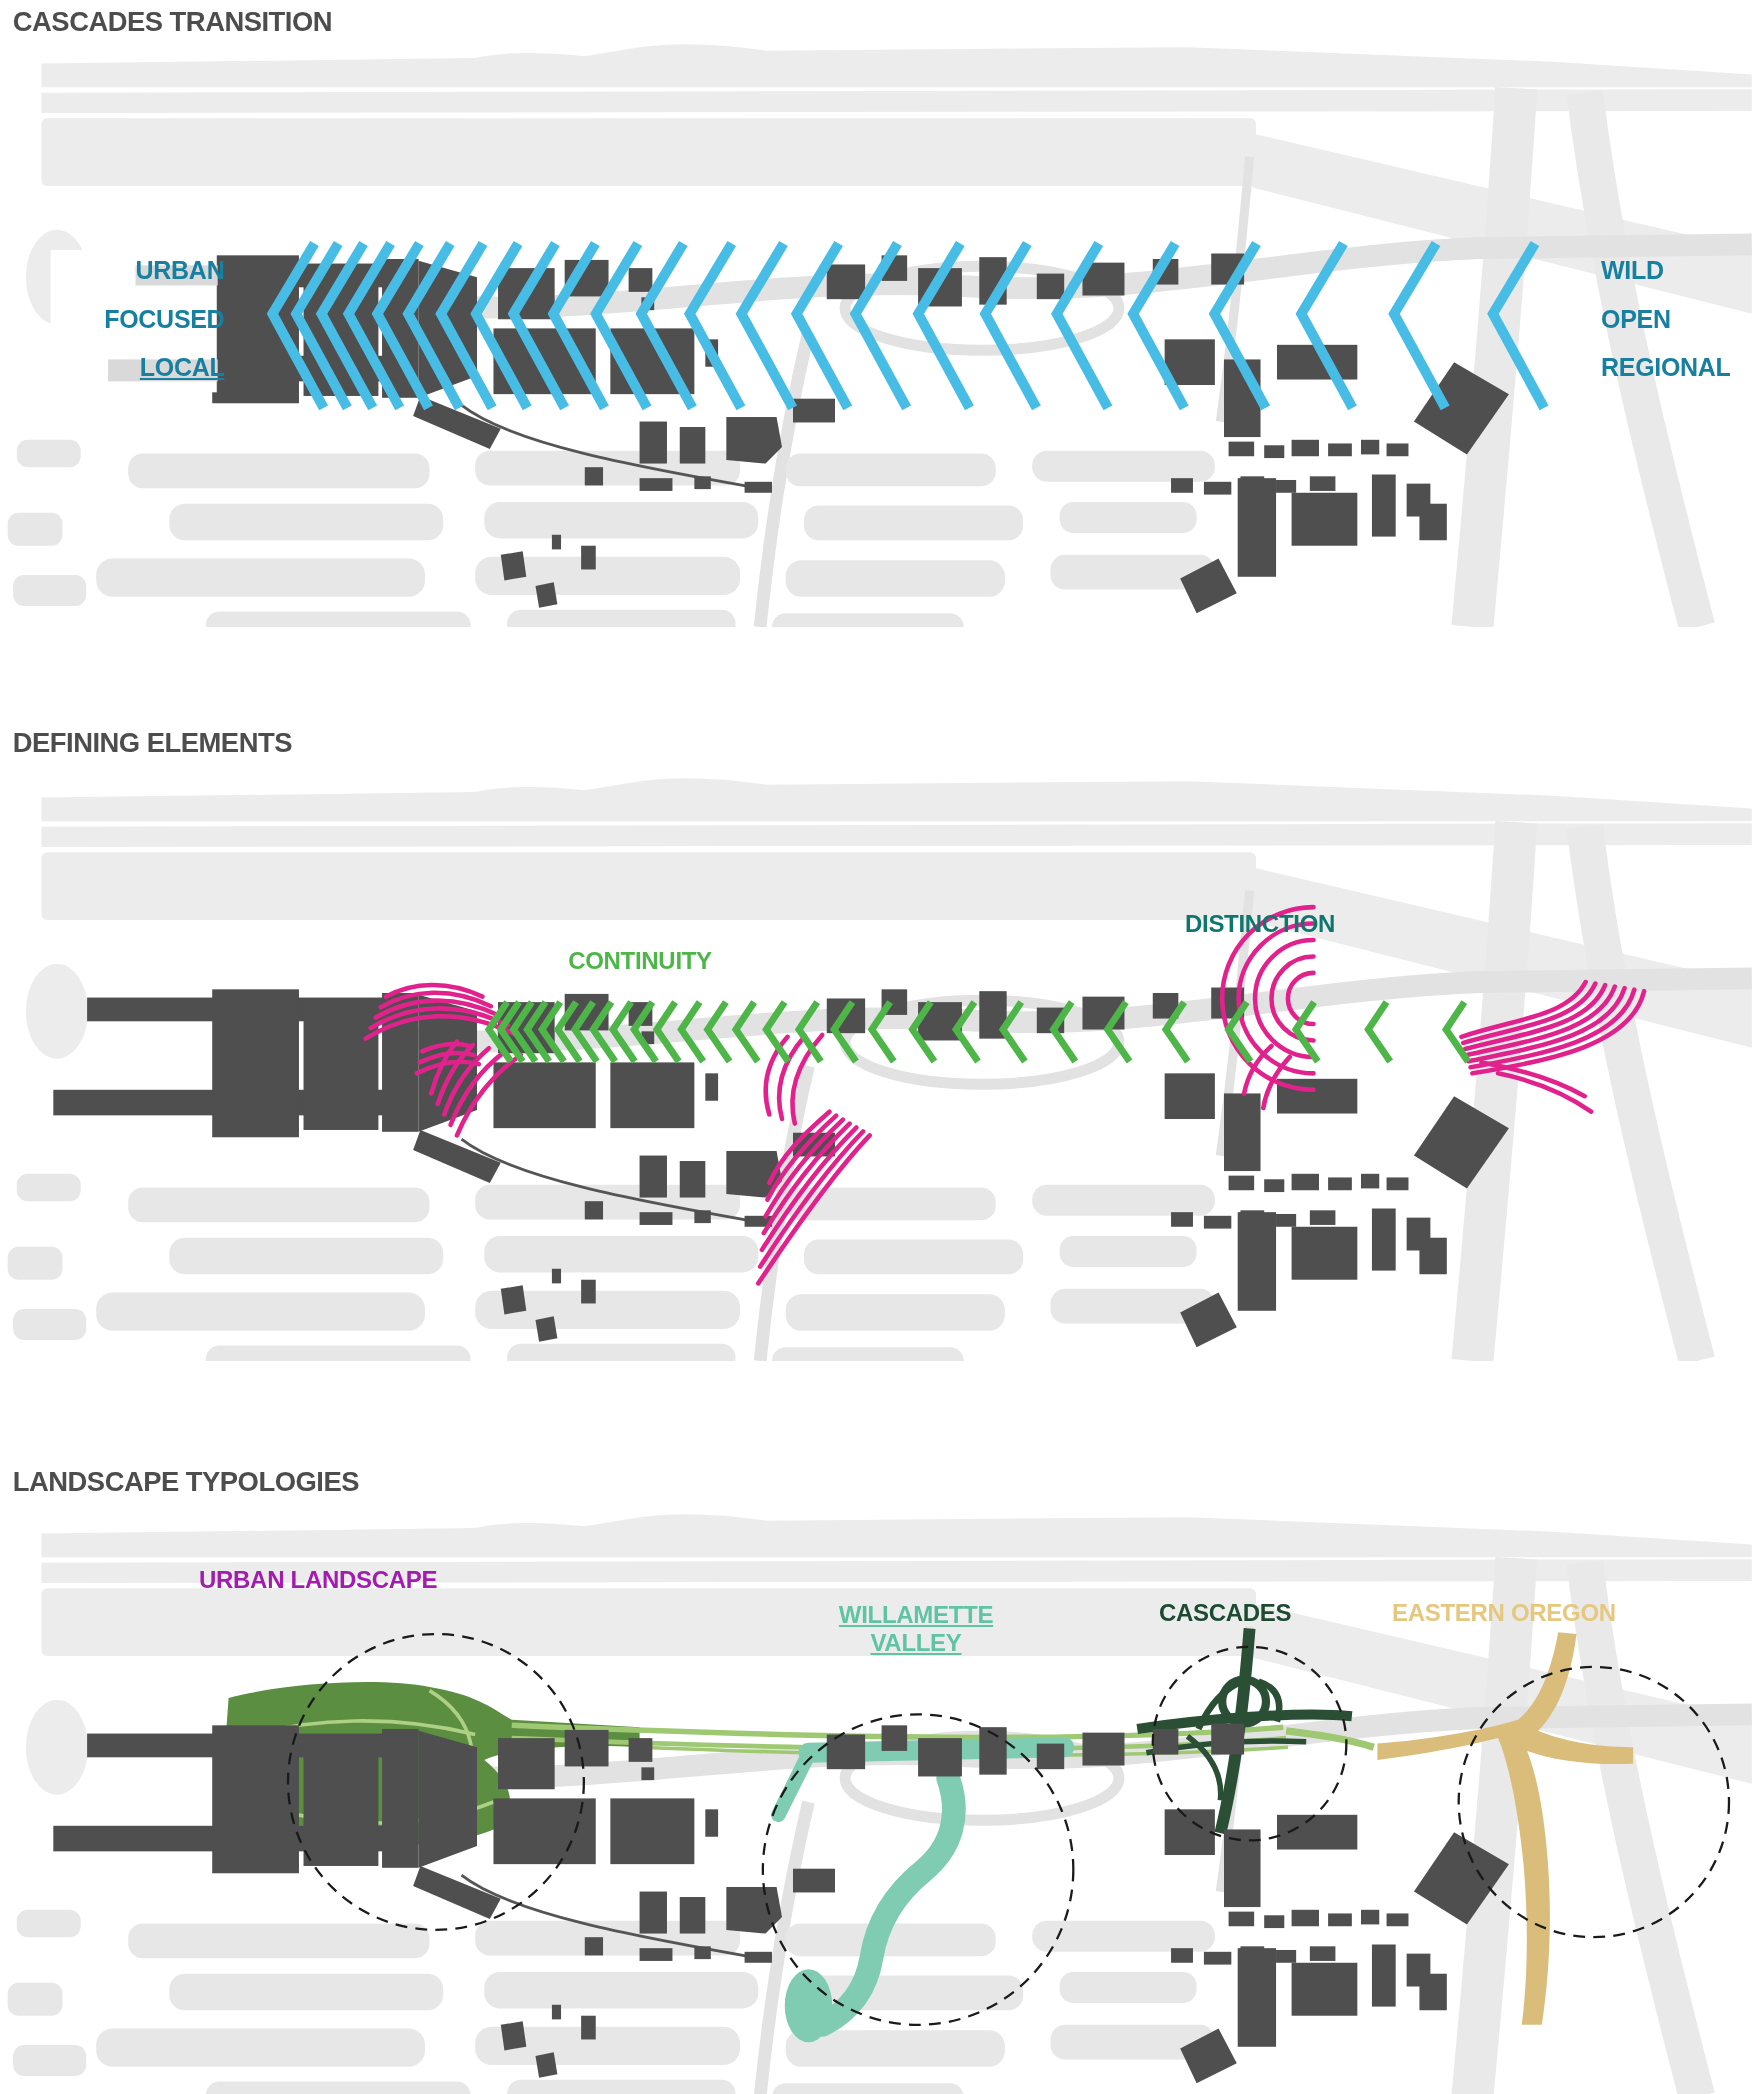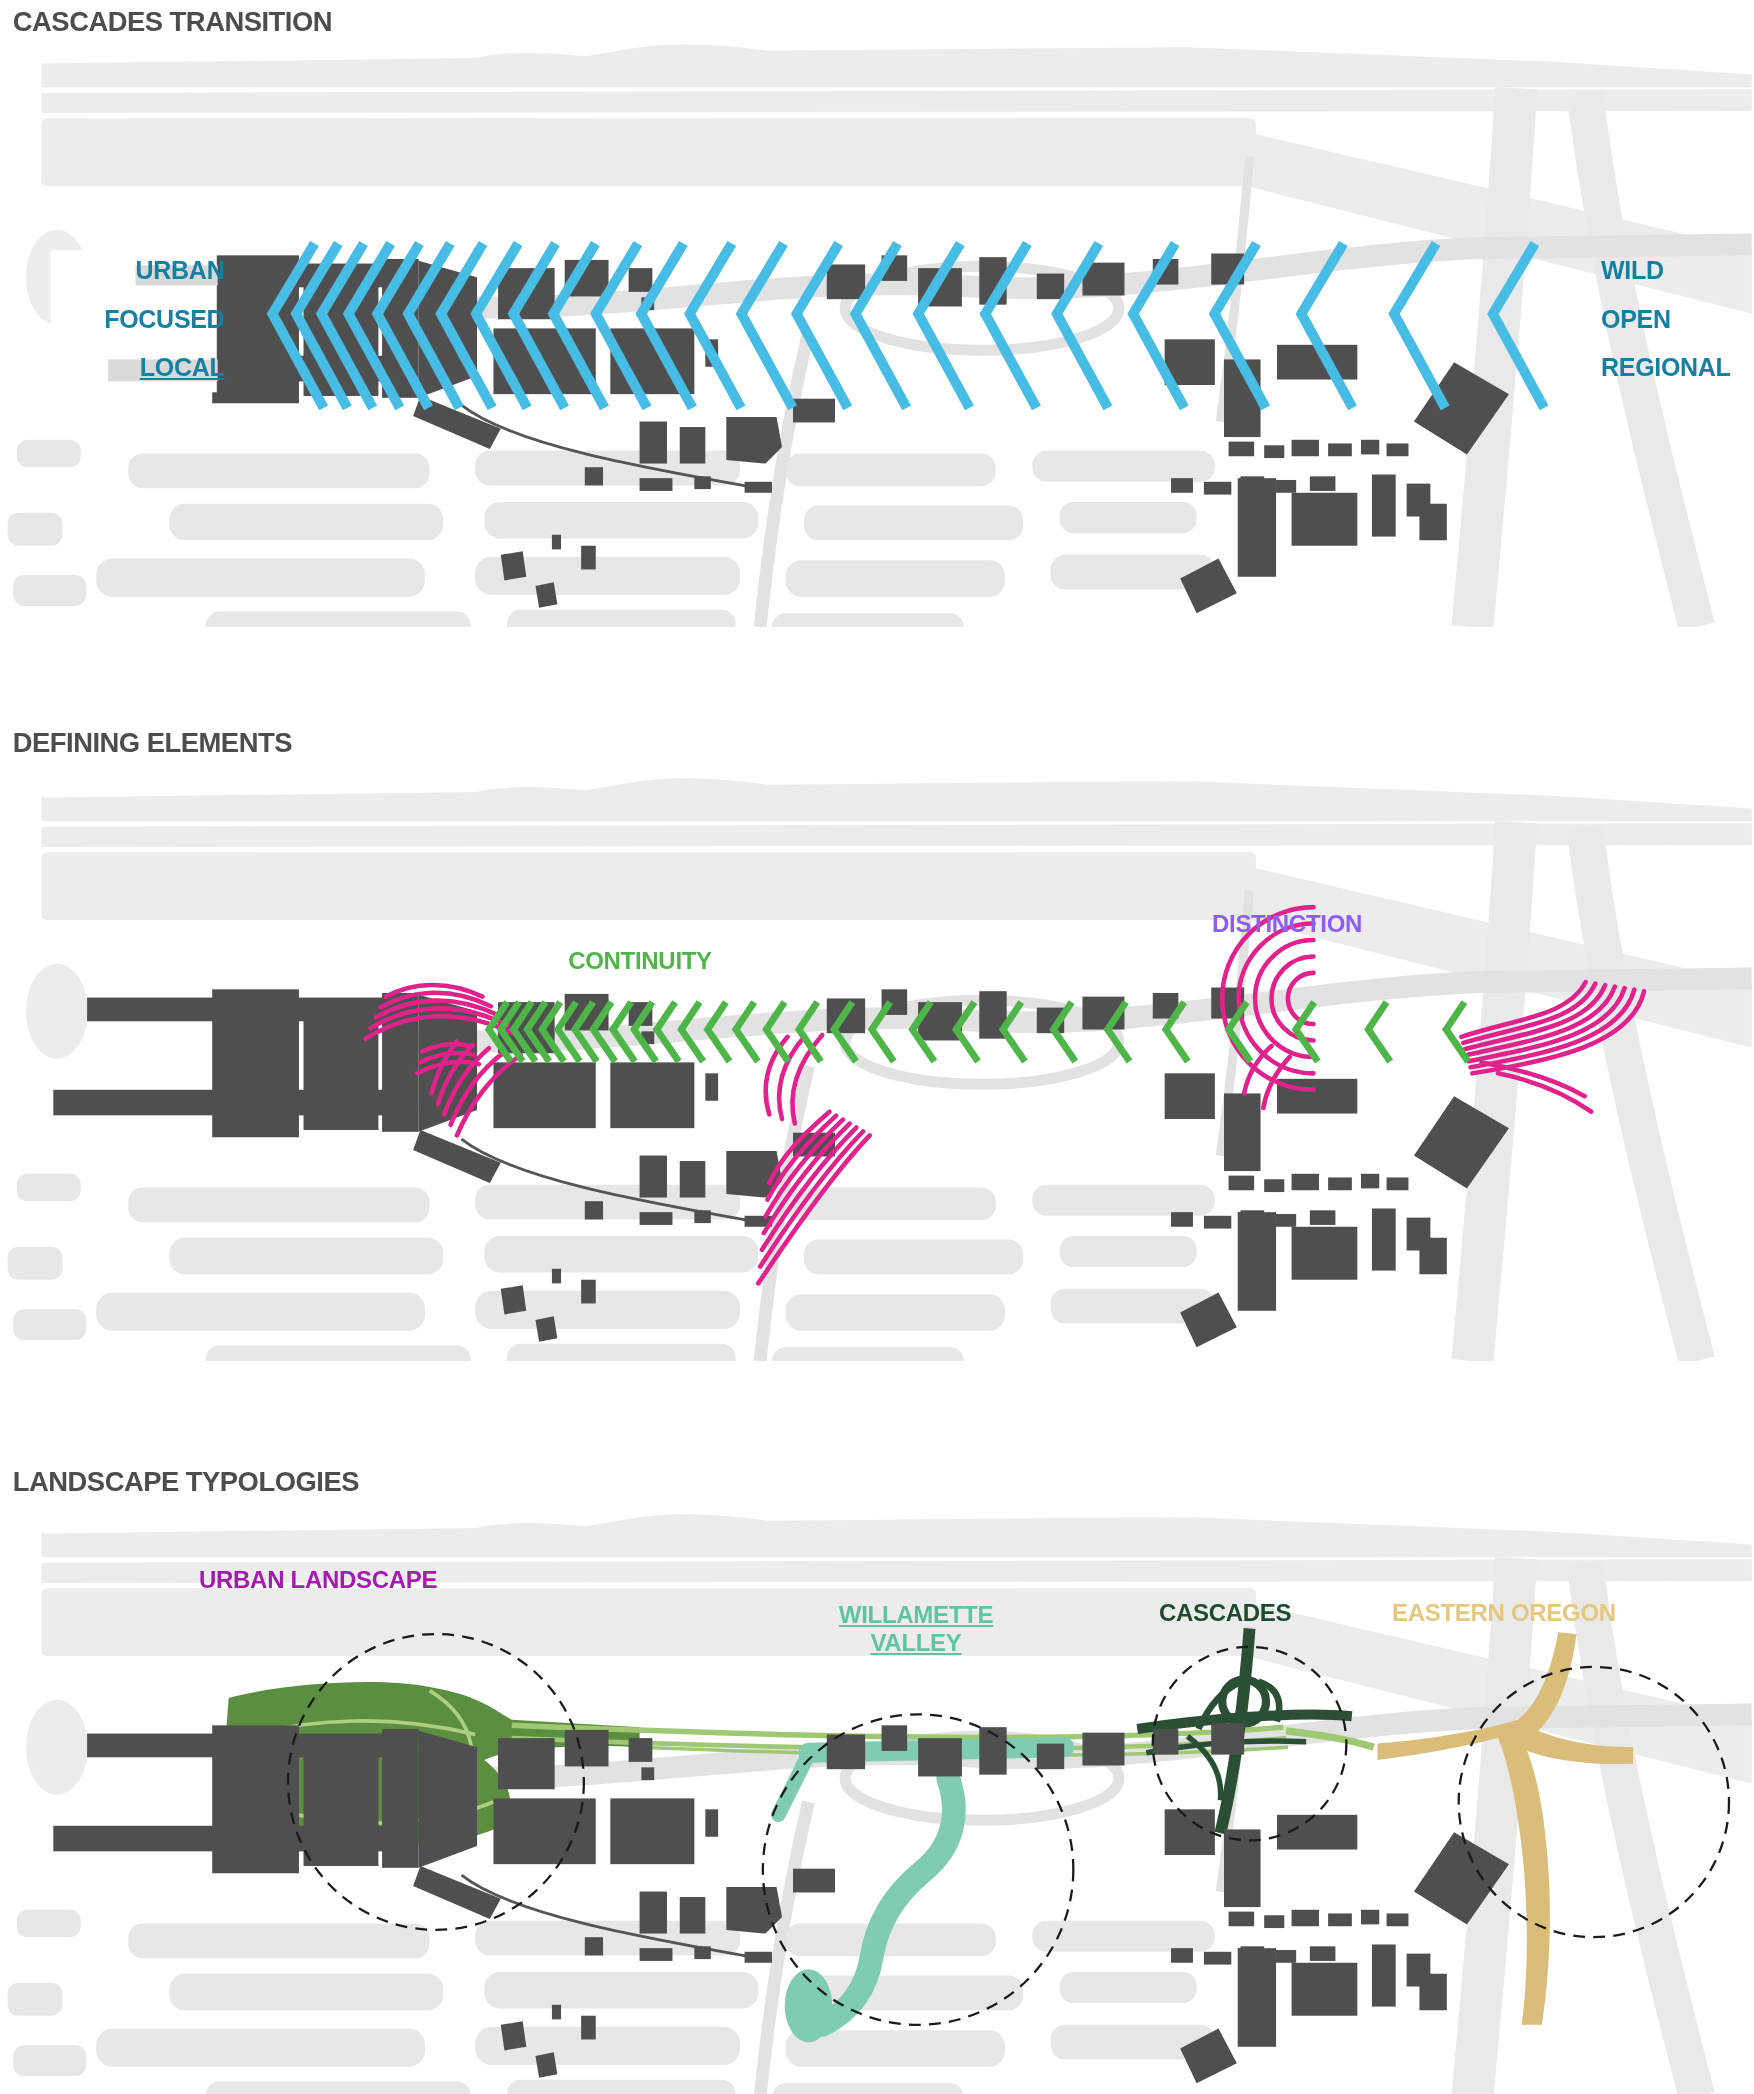--- a/index.html
+++ b/index.html
@@ -259,21 +259,21 @@
       <polyline points="1232.5466408037296,252 1212.5466408037296,282 1236.5466408037296,317" stroke-width="7.5" fill="none"></polyline>
       <polyline points="1296.3626388640093,252 1276.3626388640093,282 1300.3626388640093,317" stroke-width="7.5" fill="none"></polyline>
       <polyline points="1364.96483677881,252 1344.96483677881,282 1368.96483677881,317" stroke-width="7.5" fill="none"></polyline>
       <polyline points="1438.7121995372206,252 1418.7121995372206,282 1442.7121995372206,317" stroke-width="7.5" fill="none"></polyline>
       <polyline points="1517.990614502512,252 1497.990614502512,282 1521.990614502512,317" stroke-width="7.5" fill="none"></polyline>
       <polyline points="1603.2149105902004,252 1583.2149105902004,282 1607.2149105902004,317" stroke-width="7.5" fill="none"></polyline>
     </g>
 </svg>
 
 <div class="map-label lbl-mid" style="top: 947px; left: 512px; width: 256px; text-align: center; color: rgb(78, 182, 72);">CONTINUITY</div>
-<div class="map-label lbl-mid" style="top: 910px; left: 1212px; color: #8b5cf6;">DISTINCTION</div>
+<div class="map-label lbl-mid" style="top: 910px; left: 1185px; color: #0f766e;">DISTINCTION</div>
 
 <div class="sec-title" style="top:1466px">LANDSCAPE TYPOLOGIES</div>
 
 <svg class="panel-svg" style="top:1508px" viewBox="0 0 1920 645">
   <use href="#map-ground" xlink:href="#map-ground"></use>
 
   <g>
 
     <path d="M250,208 C320,190 420,186 470,196 C520,204 540,220 560,232 L700,240 L700,262
              C640,258 560,262 530,276 C560,300 570,330 540,352 C480,378 360,372 300,352

